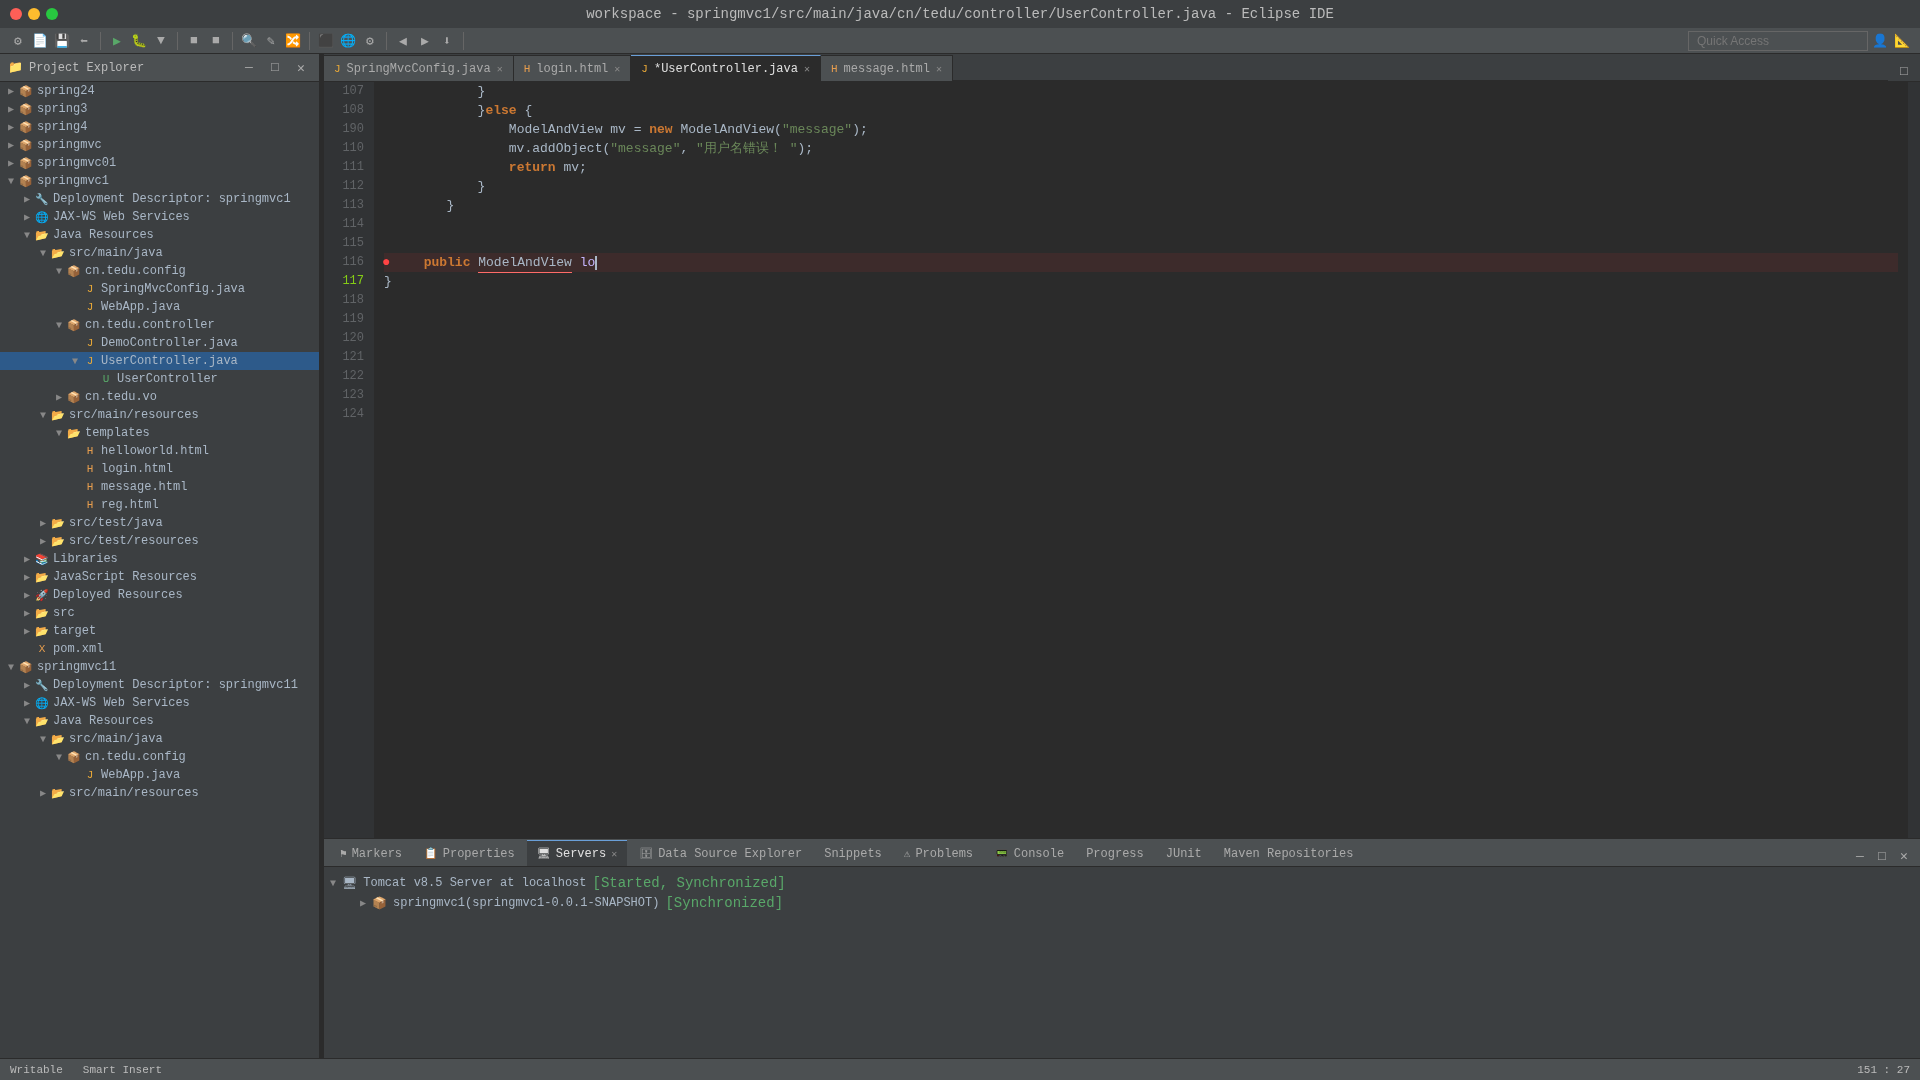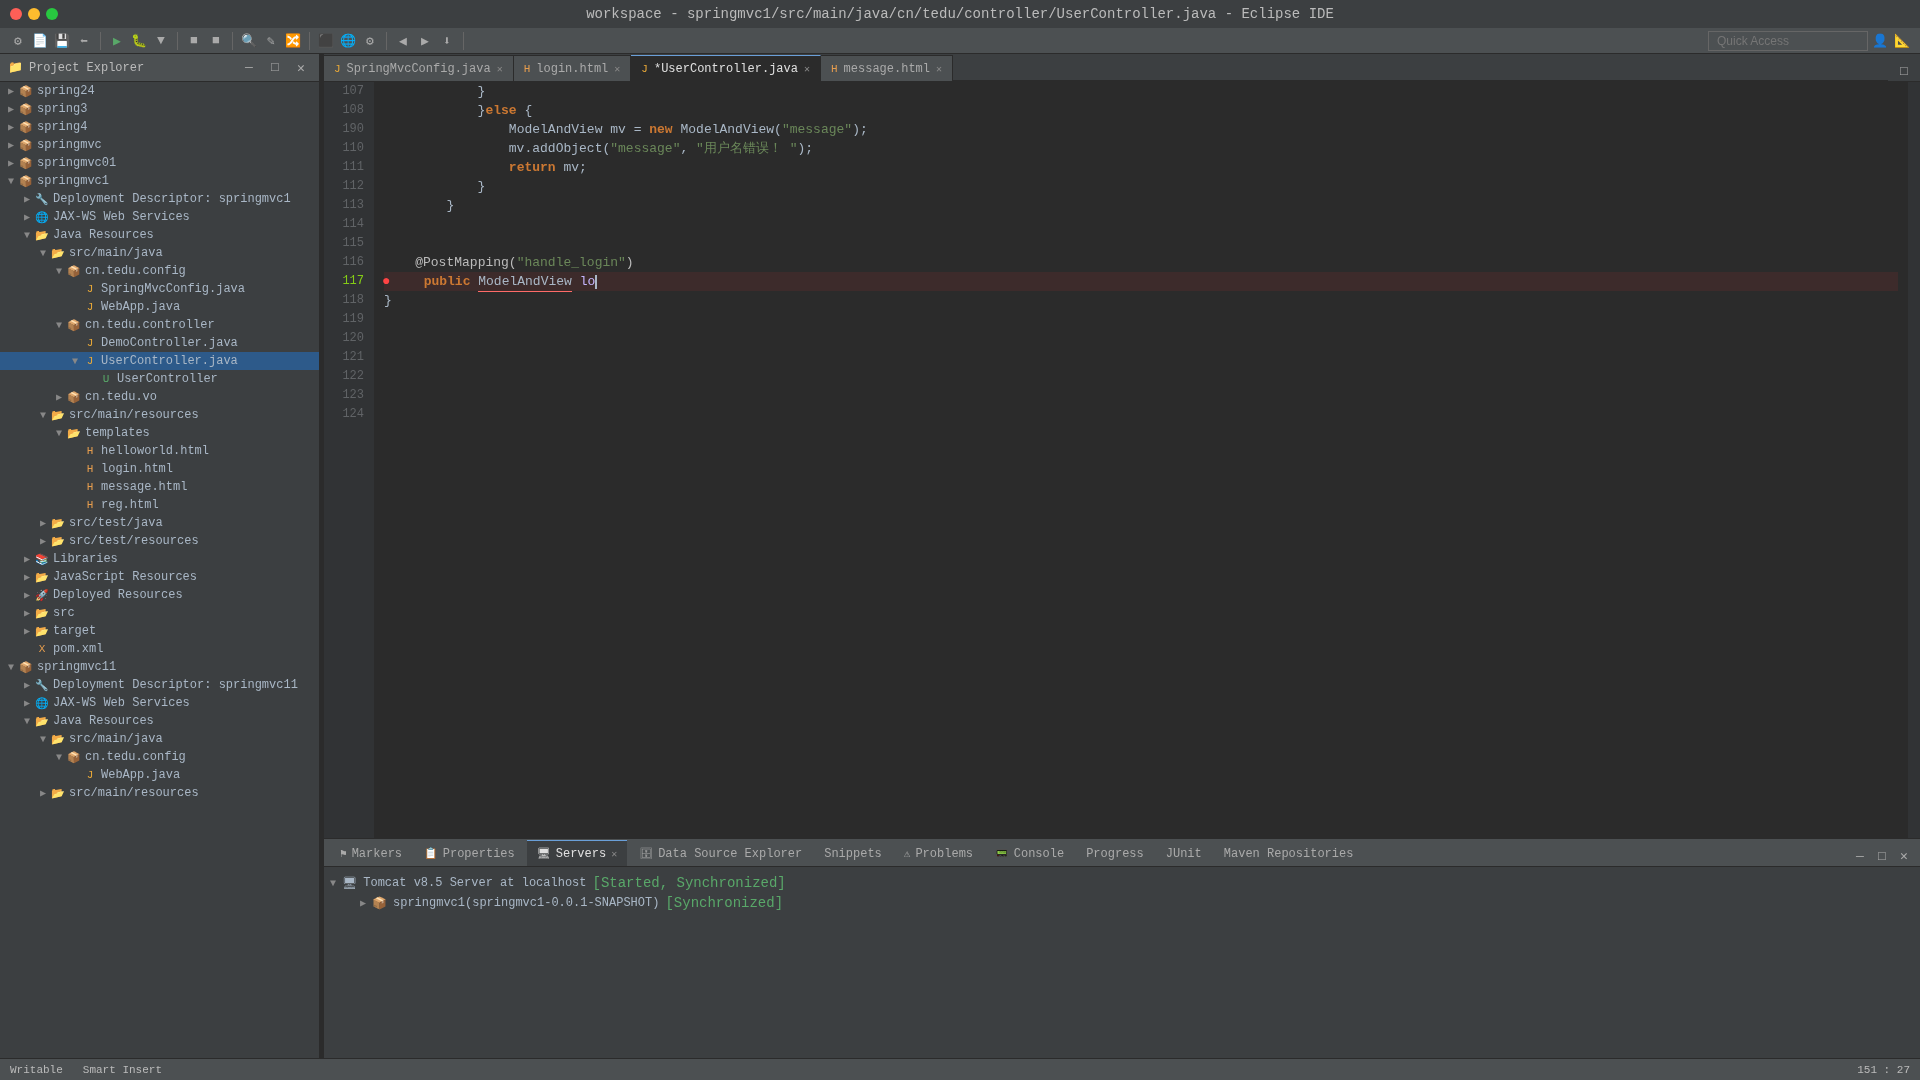--- a/index.html
+++ b/index.html
@@ -26,21 +26,21 @@
       height: 26px;
       background: #4c5052;
       display: flex;
       align-items: center;
       padding: 0 8px;
       gap: 2px;
       border-bottom: 1px solid #2b2b2b;
     }
     .toolbar-sep { width: 1px; height: 18px; background: #666; margin: 0 4px; }
     .toolbar-btn { width: 20px; height: 20px; display: flex; align-items: center; justify-content: center; color: #aaa; font-size: 13px; cursor: pointer; border-radius: 2px; }
-    .quickaccess-box { margin-left: auto; border: 1px solid #666; background: #4c5052; padding: 2px 8px; font-size: 12px; color: #eab308; width: 160px; }
+    .quickaccess-box { margin-left: auto; border: 1px solid #666; background: #4c5052; padding: 2px 8px; font-size: 12px; color: #eab308; width: 180px; }
 
     
     #main { display: flex; height: calc(1080px - 28px - 26px - 22px); }
 
     
     #project-explorer {
       width: 320px;
       min-width: 320px;
       background: #3c3f41;
       border-right: 1px solid #2b2b2b;
@@ -554,23 +554,20 @@
         </div>
 
         <div class="code-line">
           <span style="color:#a9b7c6">        }</span>
         </div>
 
         <div class="code-line"></div>
 
         <div class="code-line"></div>
 
-        <div class="code-line">
-          <span style="color:#a9b7c6">    </span><span style="color:#bbb">@PostMapping(</span><span class="str">"handle_login"</span><span style="color:#bbb">)</span>
-        </div>
 
         <div class="code-line" style="background:#3d2b2b;">
           <span style="color:#ff4444; font-size:14px; position:relative; left:-2px;">●</span>
           <span style="color:#a9b7c6">    </span><span class="kw">public</span><span style="color:#a9b7c6"> </span><span style="border-bottom:1px solid #ff6b68; color:#a9b7c6">ModelAndView</span><span style="color:#c4b5fd"> lo</span><span style="background:#a9b7c6; width:2px; height:14px; display:inline-block; vertical-align:middle;"></span>
         </div>
 
         <div class="code-line">
           <span style="color:#a9b7c6">}</span>
         </div>
 

